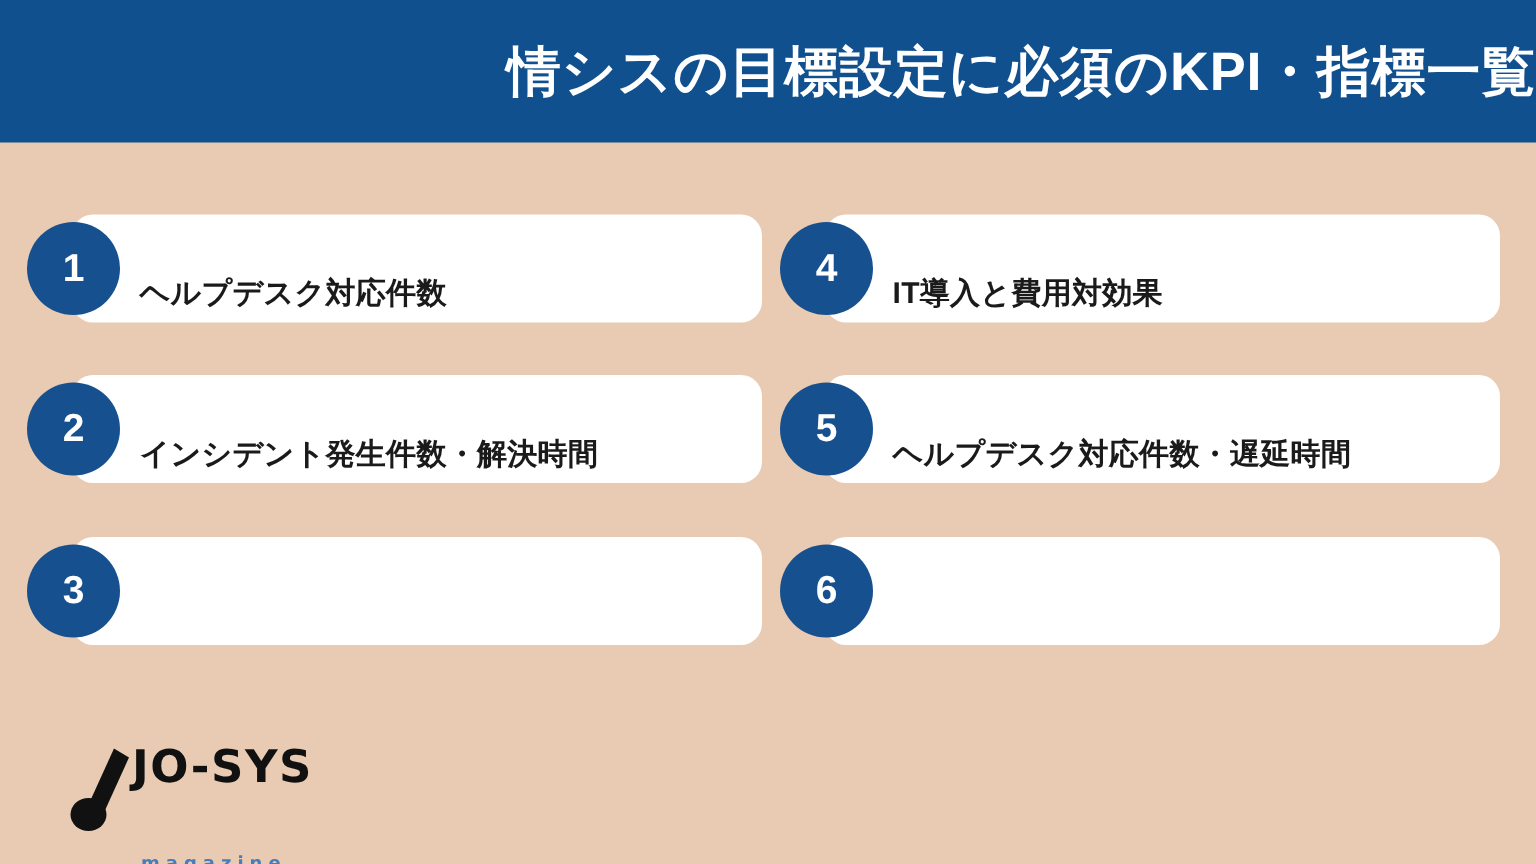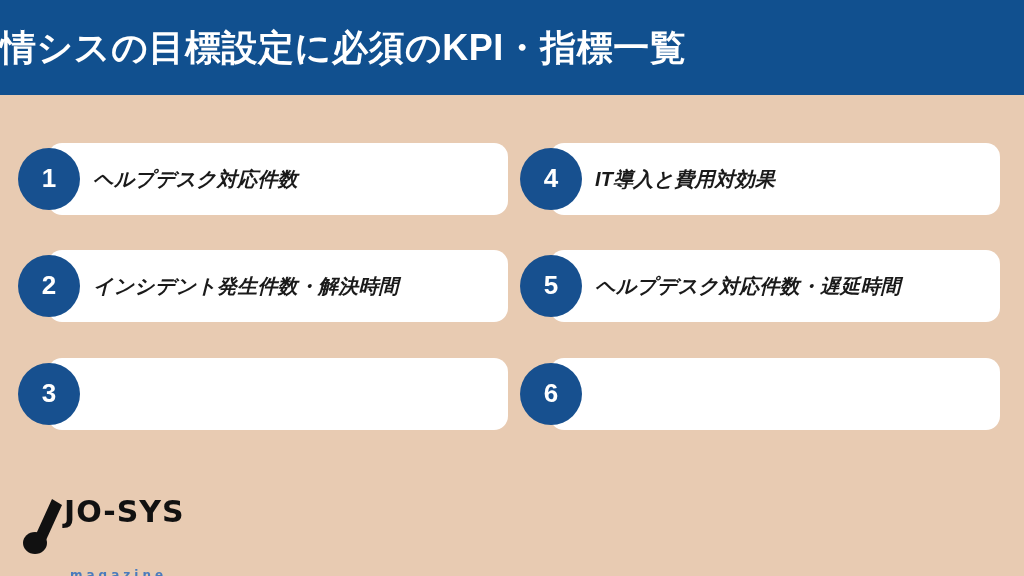--- a/index.html
+++ b/index.html
@@ -23,21 +23,21 @@
   
   #header-band {
     position: absolute;
     left: 0;
     top: 0;
     width: 1024px;
     height: 95px;
     background: #11508f;
     display: flex;
     align-items: center;
-    justify-content: flex-start;
+    justify-content: flex-end;
   }
   #header-title {
     color: #ffffff;
     font-size: 36px;
     font-weight: bold;
     letter-spacing: 0.5px;
     line-height: 1;
     white-space: nowrap;
     text-align: center;
   }
@@ -80,44 +80,43 @@
     color: #ffffff;
     font-size: 26px;
     font-weight: bold;
     line-height: 1;
     position: relative;
     top: -1px;
   }
   .kpi-label {
     position: absolute;
     left: 75px;
-    top: 0;
+    top: 16px;
     height: 72px;
     display: flex;
     align-items: center;
     color: #1a1a1a;
     font-size: 20px;
     font-weight: bold;
     letter-spacing: 0.2px;
     white-space: nowrap;
     z-index: 3;
-    font-style: italic;
   }
 
   
   .col-left  { left: 18px;  width: 490px; }
   .col-right { left: 520px; width: 480px; }
   .row-1 { top: 48px; }
   .row-2 { top: 155px; }
   .row-3 { top: 263px; }
 
   
   #logo {
     position: absolute;
-    left: 22px;
+    left: 46px;
     top: 495px;
     width: 170px;
     height: 62px;
     text-align: right;
   }
   #logo-note {
     position: absolute;
     left: 0;
     top: 2px;
     width: 44px;

